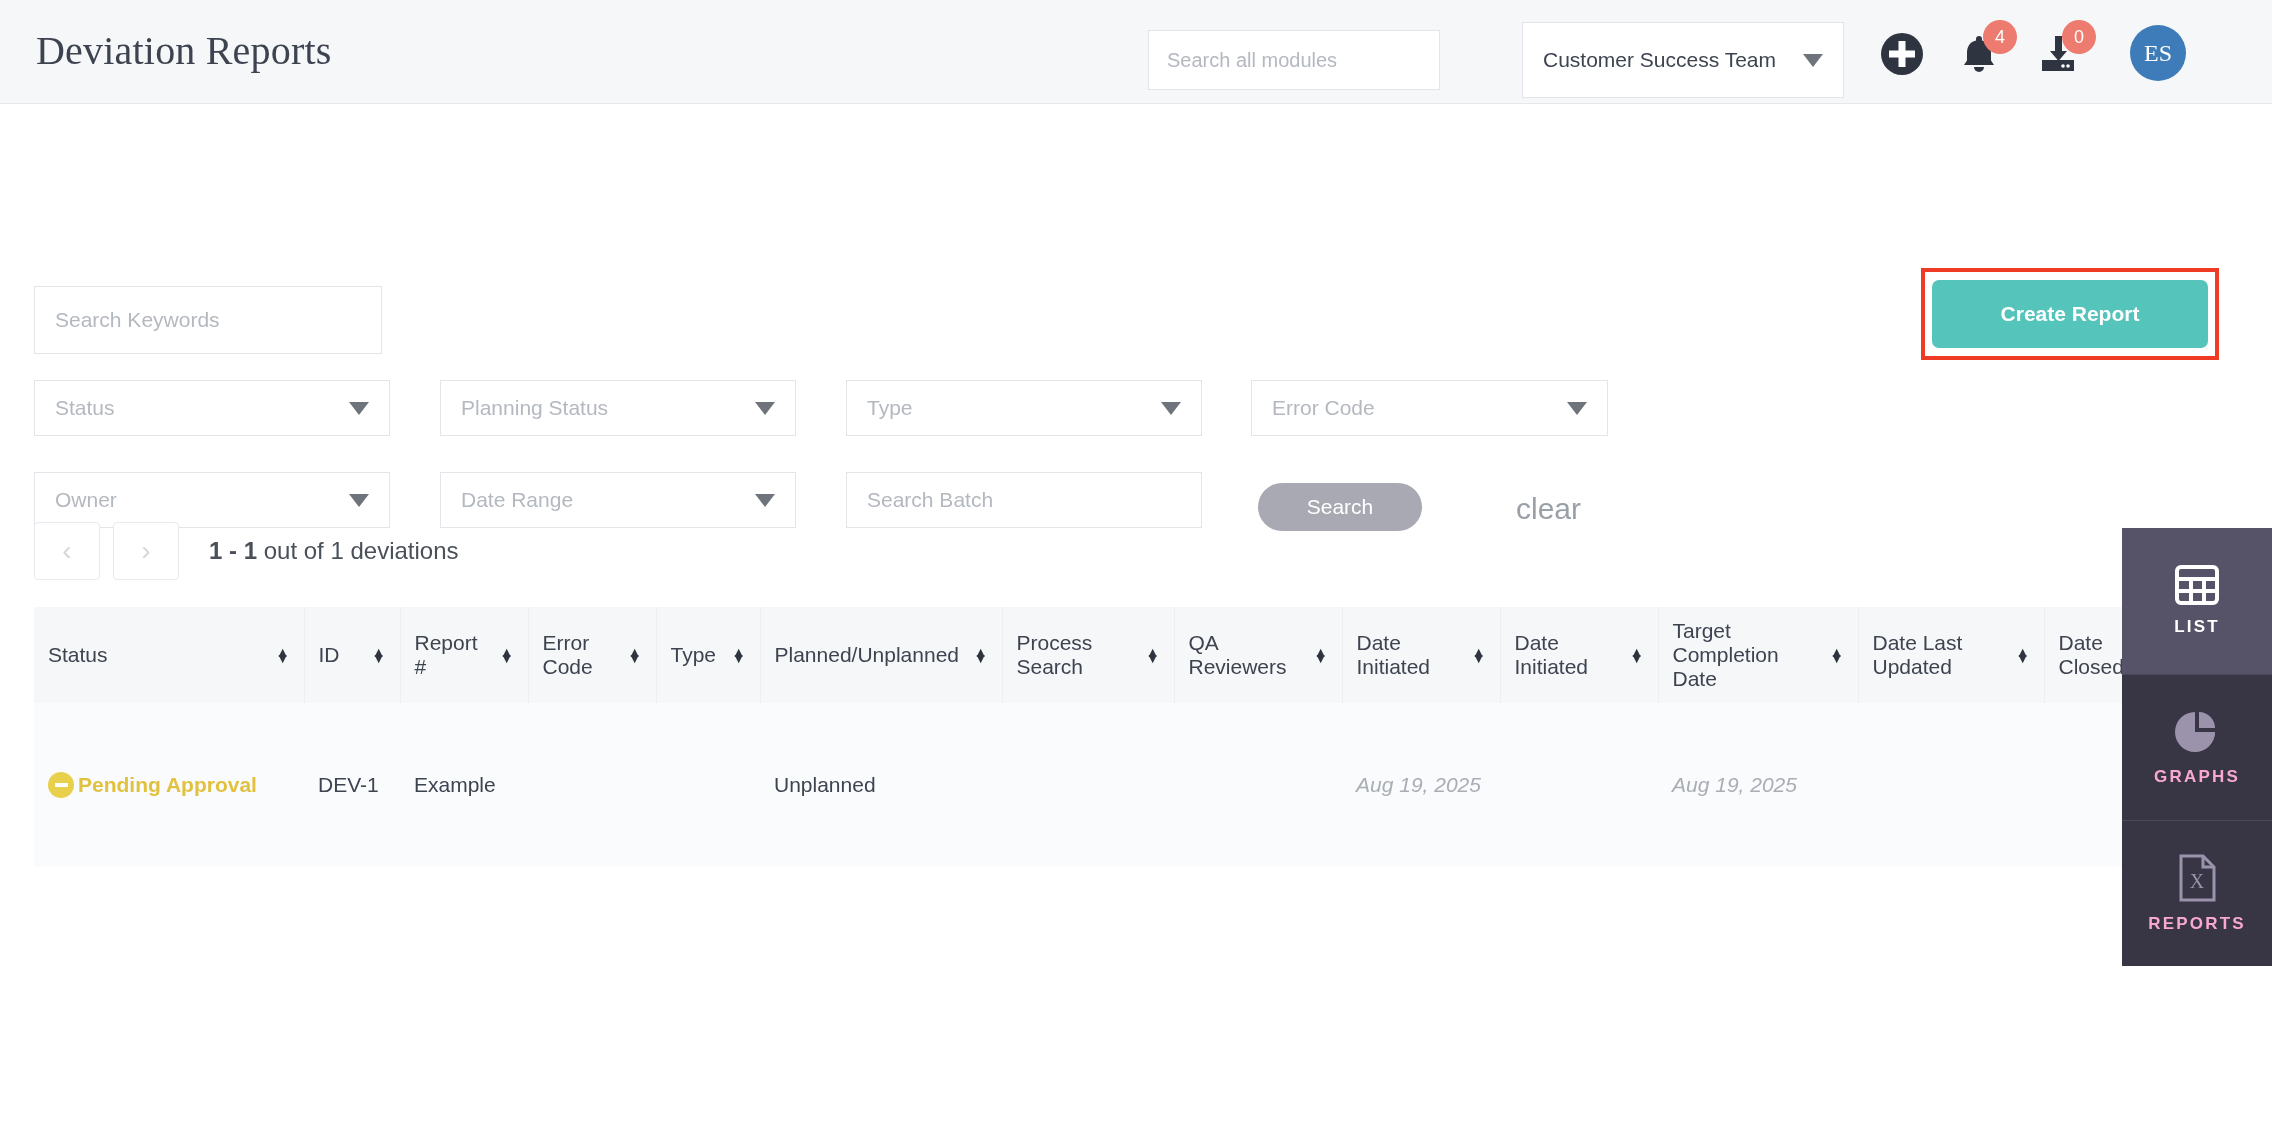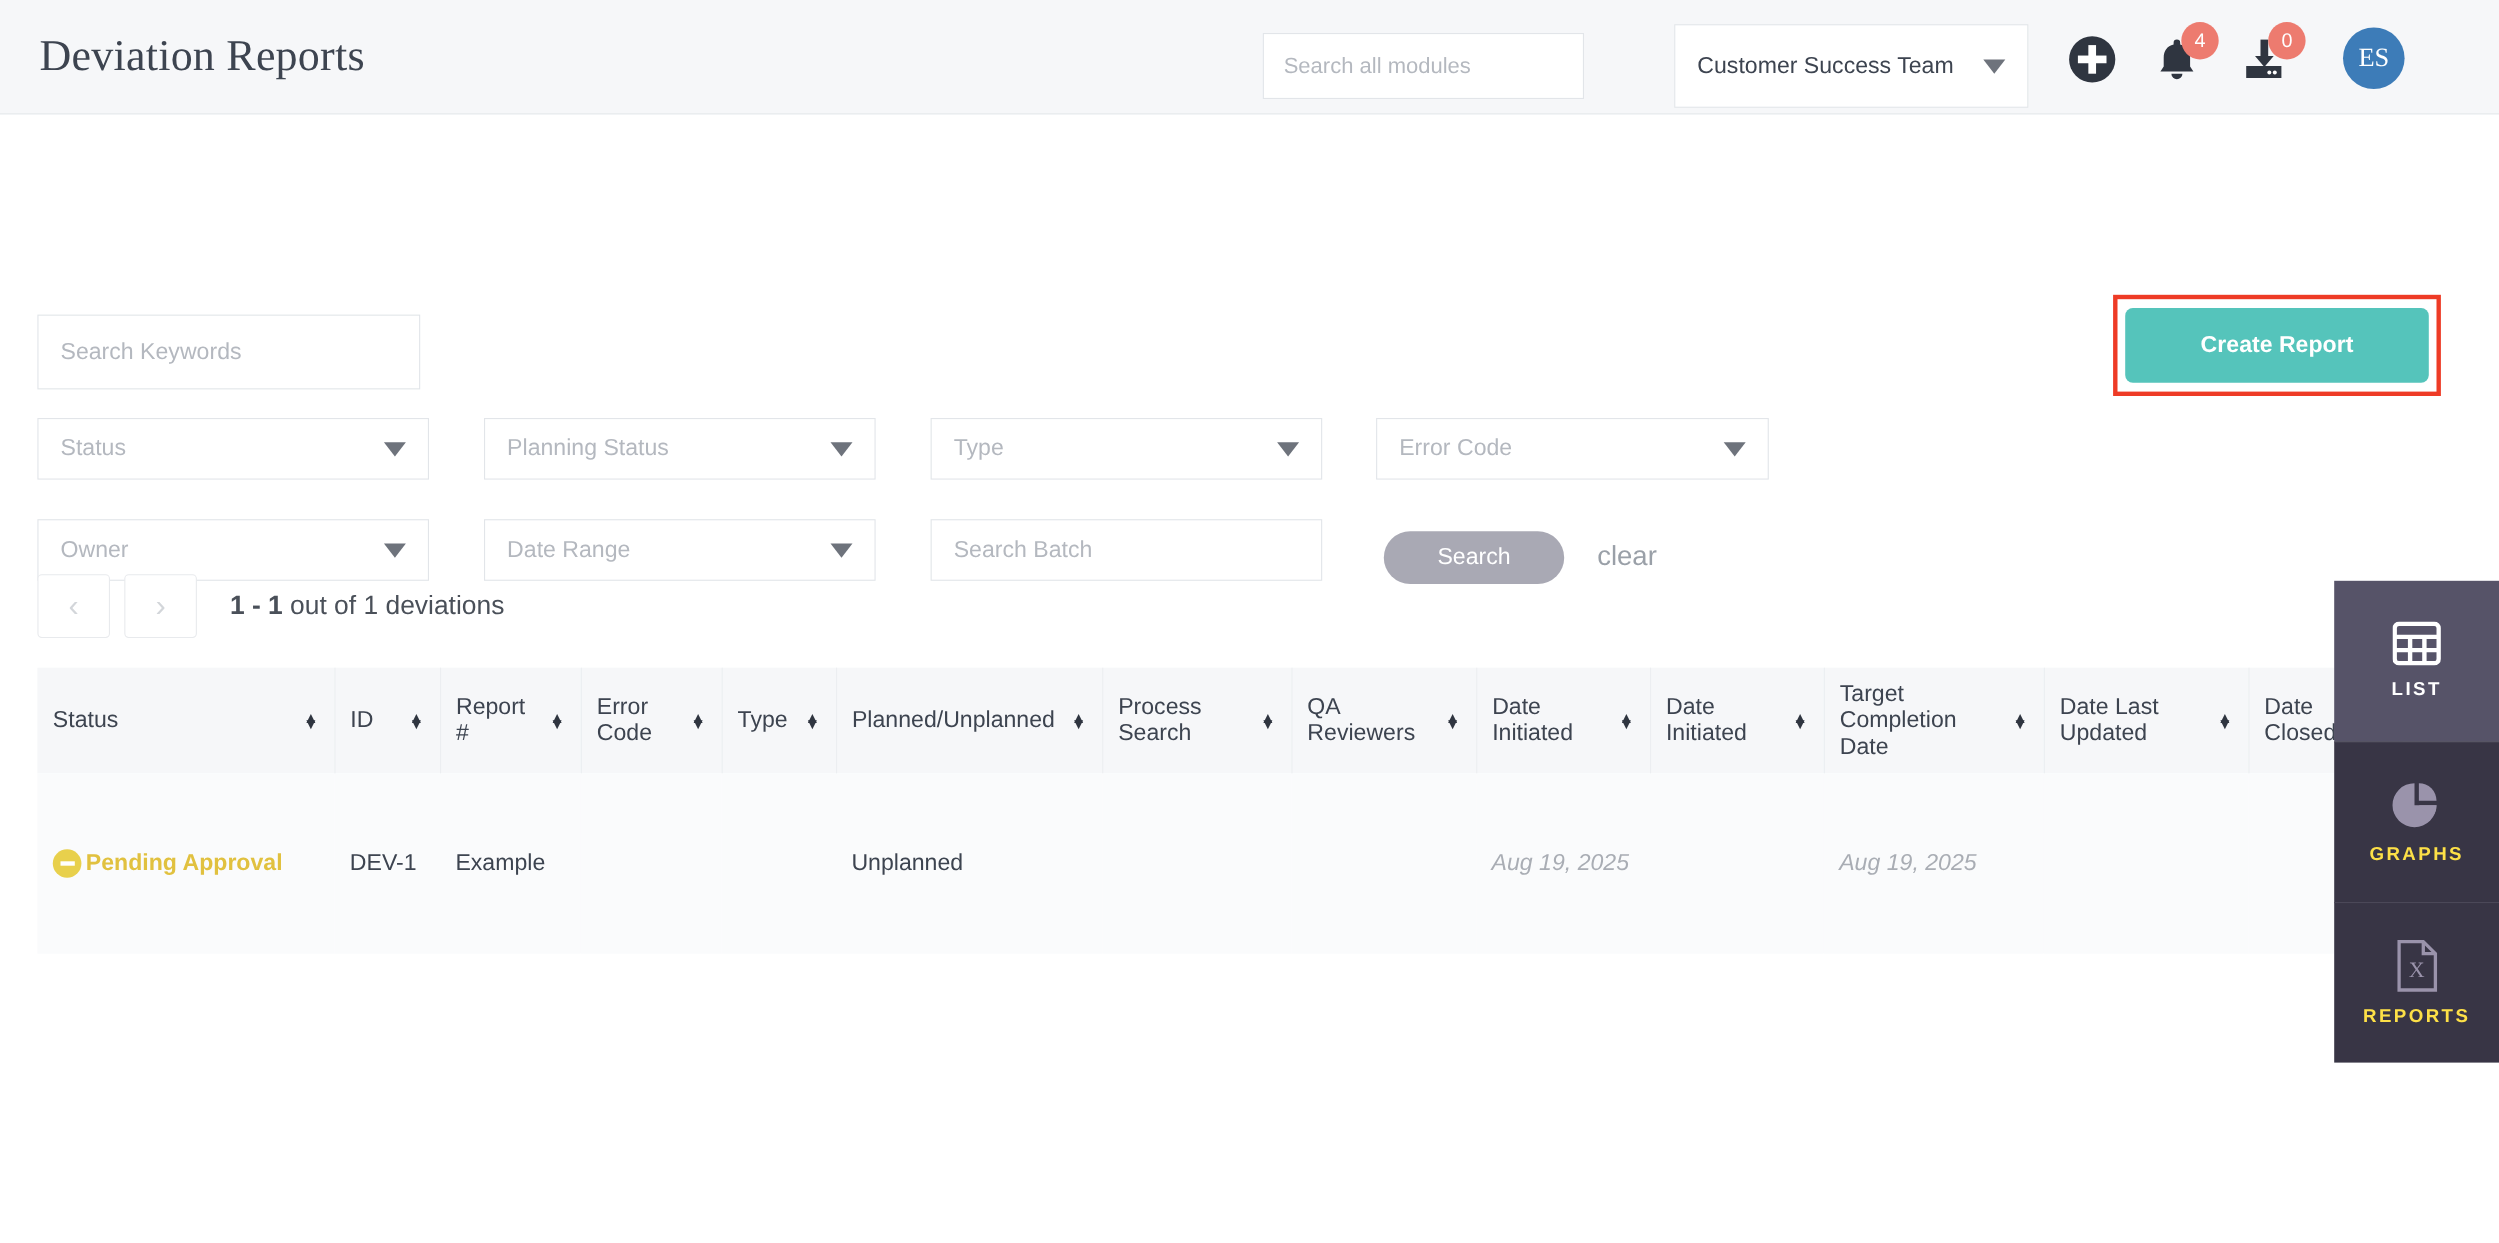--- a/index.html
+++ b/index.html
@@ -127,22 +127,22 @@
     width: 164px; height: 48px;
     border: none; border-radius: 24px;
     background: #a9a9b4;
     color: #ffffff;
     font-size: 21px;
     font-family: "Liberation Sans", sans-serif;
     cursor: pointer;
   }
   .btn-clear {
     position: absolute;
-    left: 1452px; top: 388px;
-    font-size: 25px;
+    left: 1516px; top: 388px;
+    font-size: 30px;
     color: #9aa0a8;
     cursor: pointer;
   }
 
   .highlight-box {
     position: absolute;
     left: 1921px; top: 164px;
     width: 298px; height: 92px;
     border: 4px solid #ee3b26;
     background: #ffffff;
@@ -228,21 +228,21 @@
     position: absolute;
     left: 2122px; top: 528px;
     width: 150px;
   }
   .side-item {
     height: 146px;
     display: flex; flex-direction: column;
     align-items: center; justify-content: center;
     gap: 12px;
     background: #383545;
-    color: #fde047;
+    color: #f9a8d4;
     cursor: pointer;
   }
   .side-item.active { background: #565368; color: #ffffff; }
   .side-item + .side-item { border-top: 1px solid #4b4858; }
   .side-label {
     font-size: 17px; letter-spacing: 2.2px; font-weight: bold;
   }
 </style>
 </head>
 <body>

